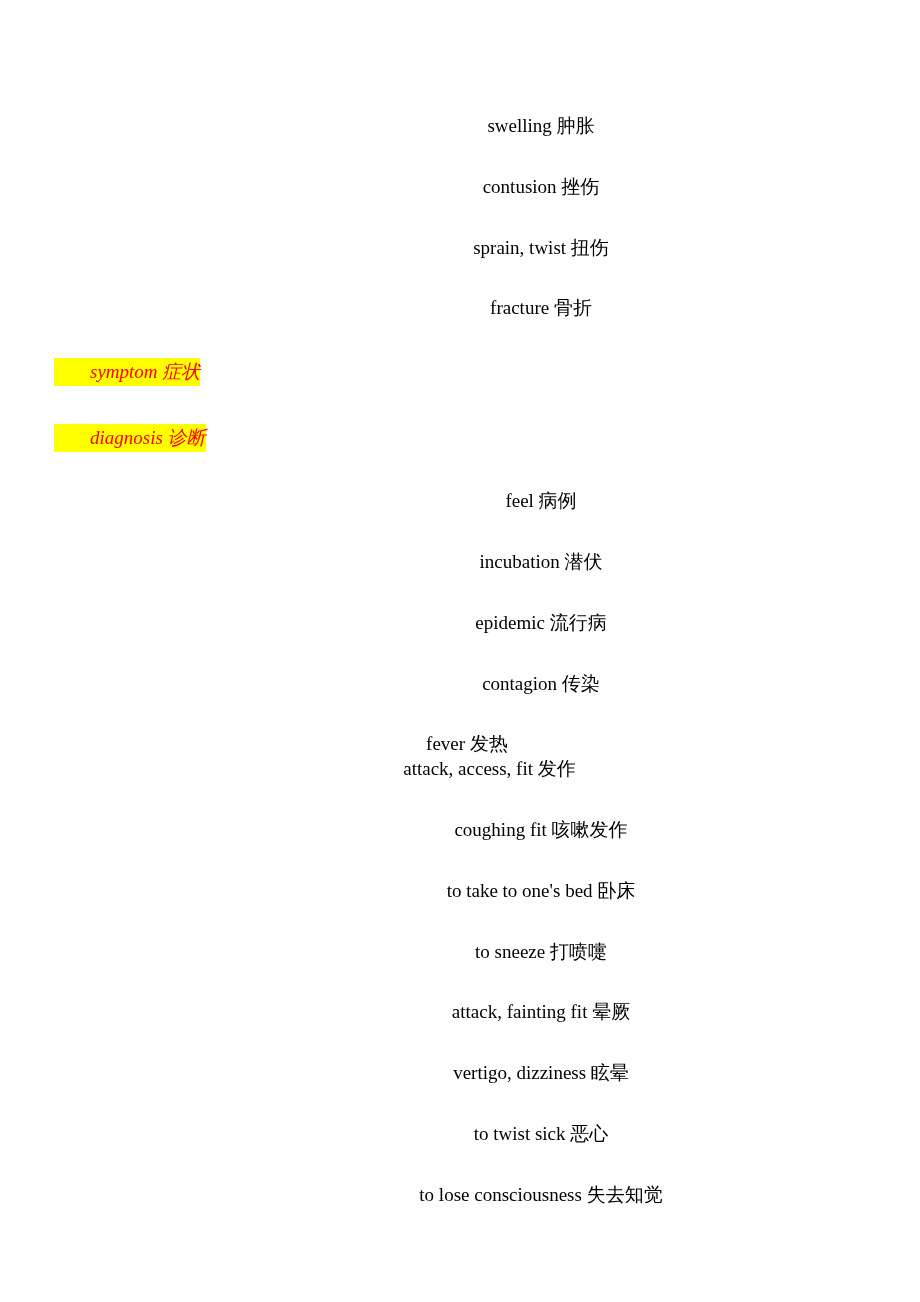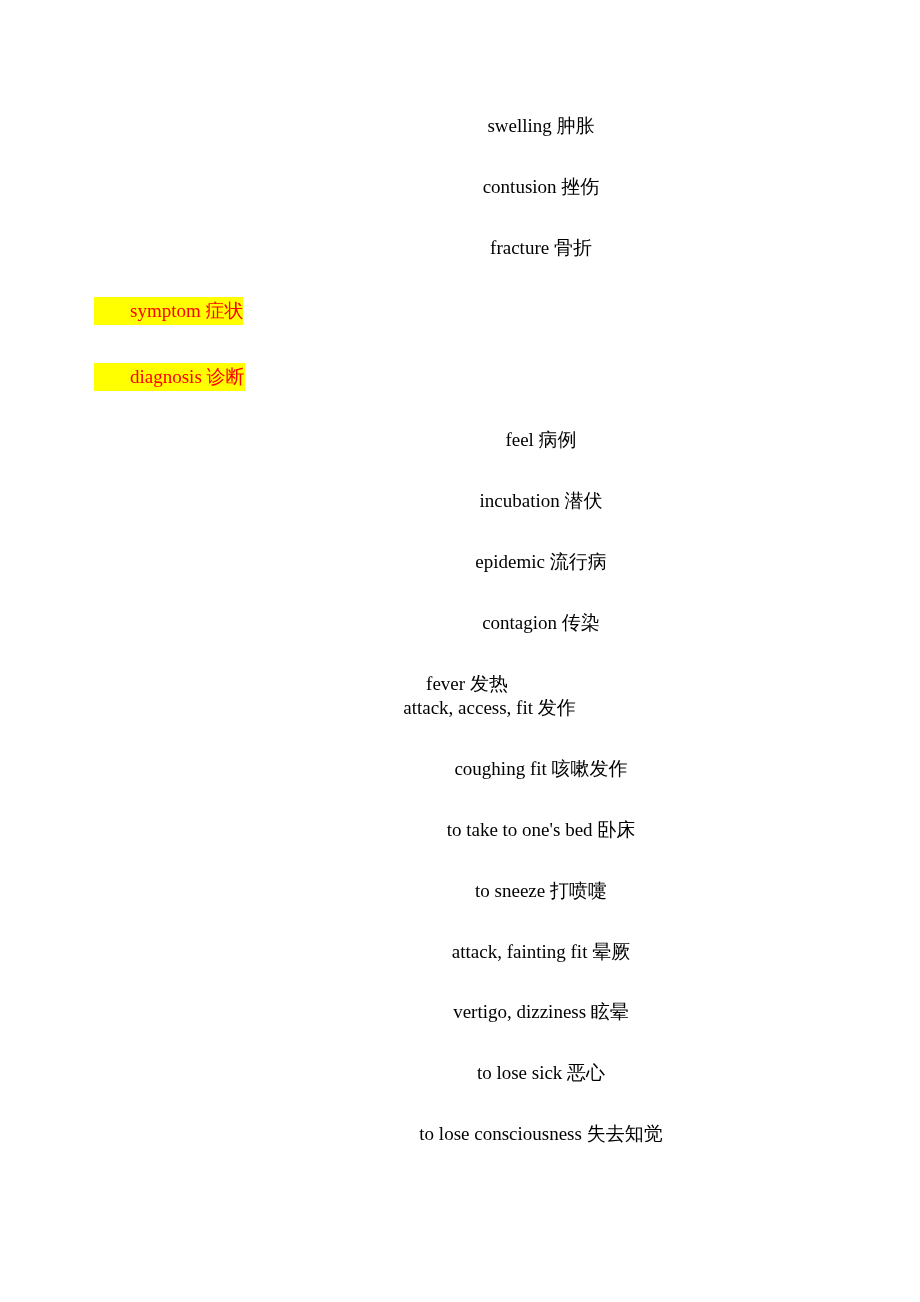--- a/index.html
+++ b/index.html
@@ -24,49 +24,51 @@
   }
   .no-indent {
     padding-left: 52px;
     margin-left: 7px;
   }
   .tight {
     margin-bottom: 2px;
     padding-left: 14px;
   }
   .hl-row {
-    padding-left: 94px;
+    padding-left: 54px;
     margin-bottom: 38px;
+    font-style: italic;
   }
   .hl {
     background: #ffff00;
     color: #ff0000;
     padding: 1px 0;
     display: inline-block;
   }
   .hl-lead {
     display: inline-block;
     width: 36px;
   }
 </style>
 </head>
 <body>
 
 <div class="page" id="container">
     <div class="line indent"><span>swelling  肿胀</span></div>
     <div class="line indent"><span>contusion  挫伤</span></div>
+    <div class="line indent"><span>sprain, twist  扭伤</span></div>
     <div class="line indent"><span>fracture  骨折</span></div>
     <div class="hl-row"><span class="hl"><span class="hl-lead">&nbsp;</span><span>symptom  症状</span></span></div>
     <div class="hl-row"><span class="hl"><span class="hl-lead">&nbsp;</span><span>diagnosis  诊断</span></span></div>
     <div class="line indent"><span>feel  病例</span></div>
     <div class="line indent"><span>incubation  潜伏</span></div>
     <div class="line indent"><span>epidemic  流行病</span></div>
     <div class="line indent"><span>contagion  传染</span></div>
     <div class="line indent tight"><span>fever  发热</span></div>
     <div class="line no-indent"><span>attack, access, fit  发作</span></div>
     <div class="line indent"><span>coughing fit  咳嗽发作</span></div>
     <div class="line indent"><span>to take to one's bed  卧床</span></div>
     <div class="line indent"><span>to sneeze  打喷嚏</span></div>
     <div class="line indent"><span>attack, fainting fit  晕厥</span></div>
     <div class="line indent"><span>vertigo, dizziness  眩晕</span></div>
-    <div class="line indent"><span>to lose sick  恶心</span></div>
+    <div class="line indent"><span>to twist sick  恶心</span></div>
     <div class="line indent"><span>to lose consciousness  失去知觉</span></div>
   </div>
 
 </body></html>

